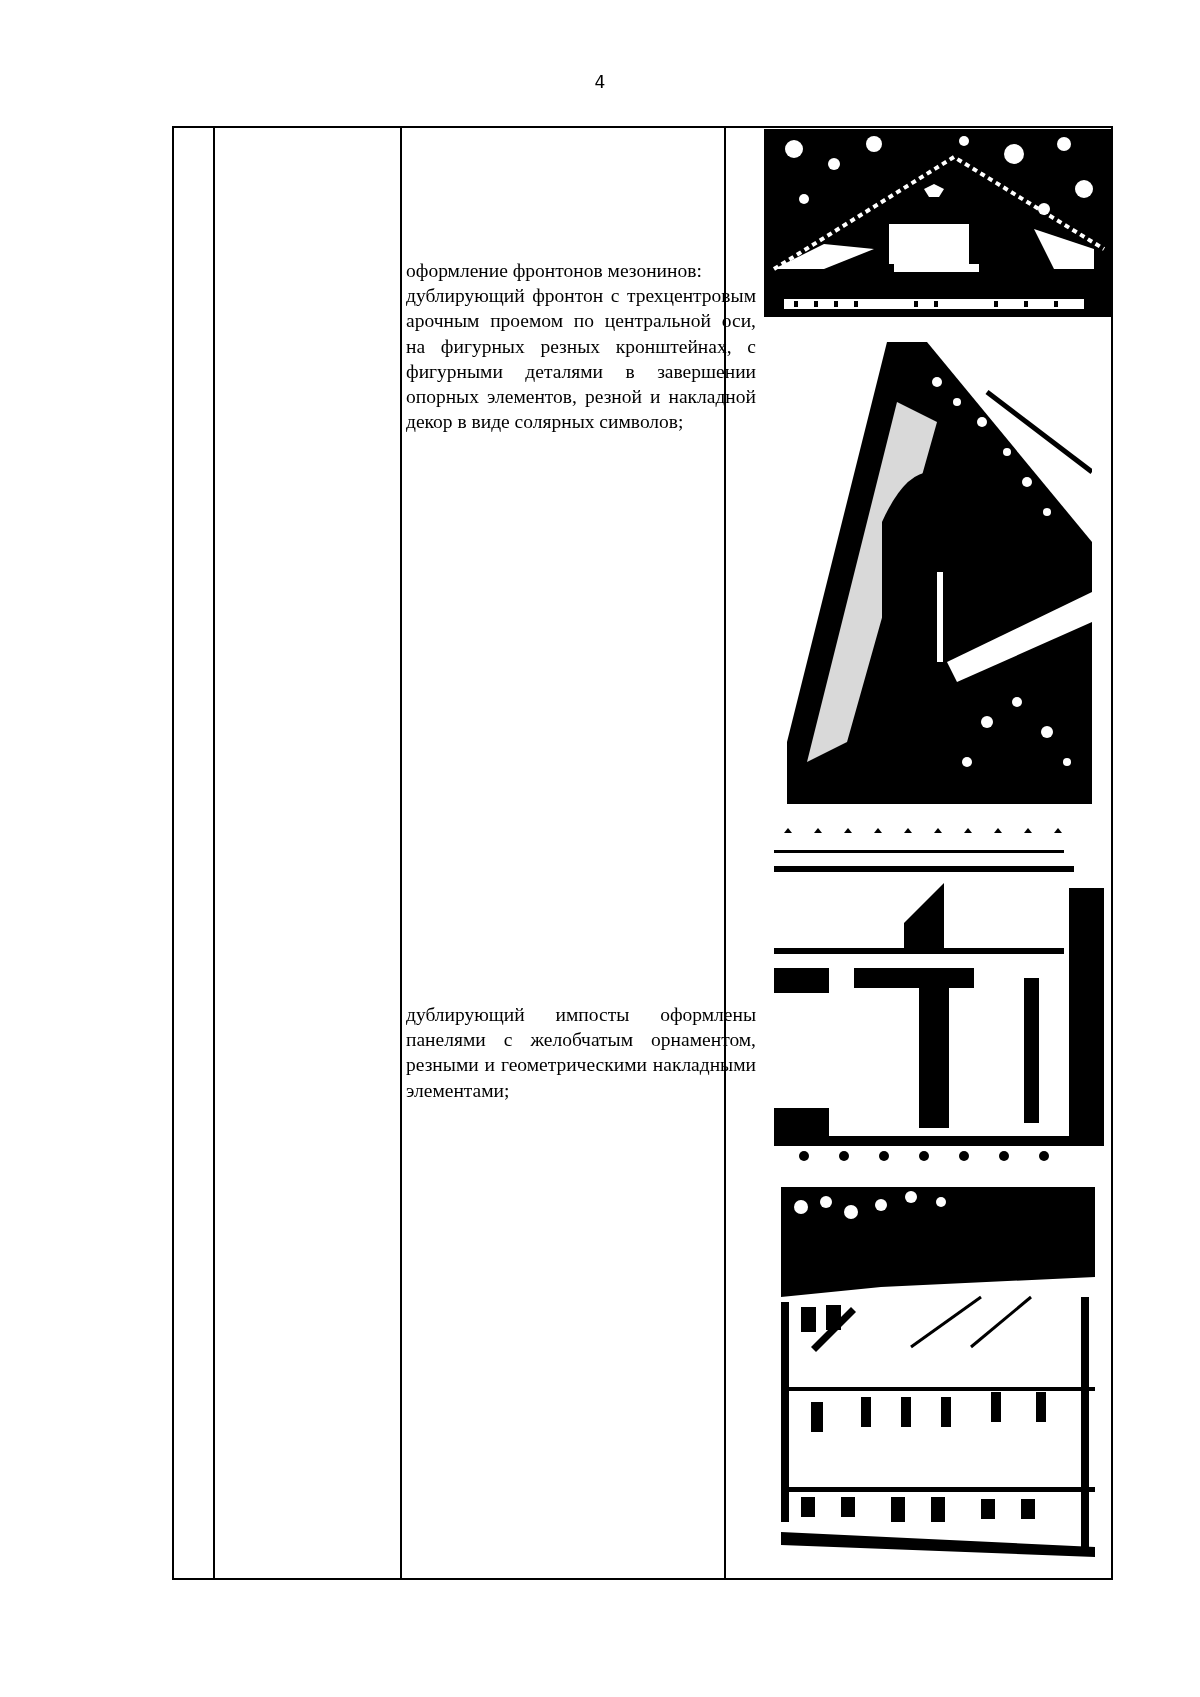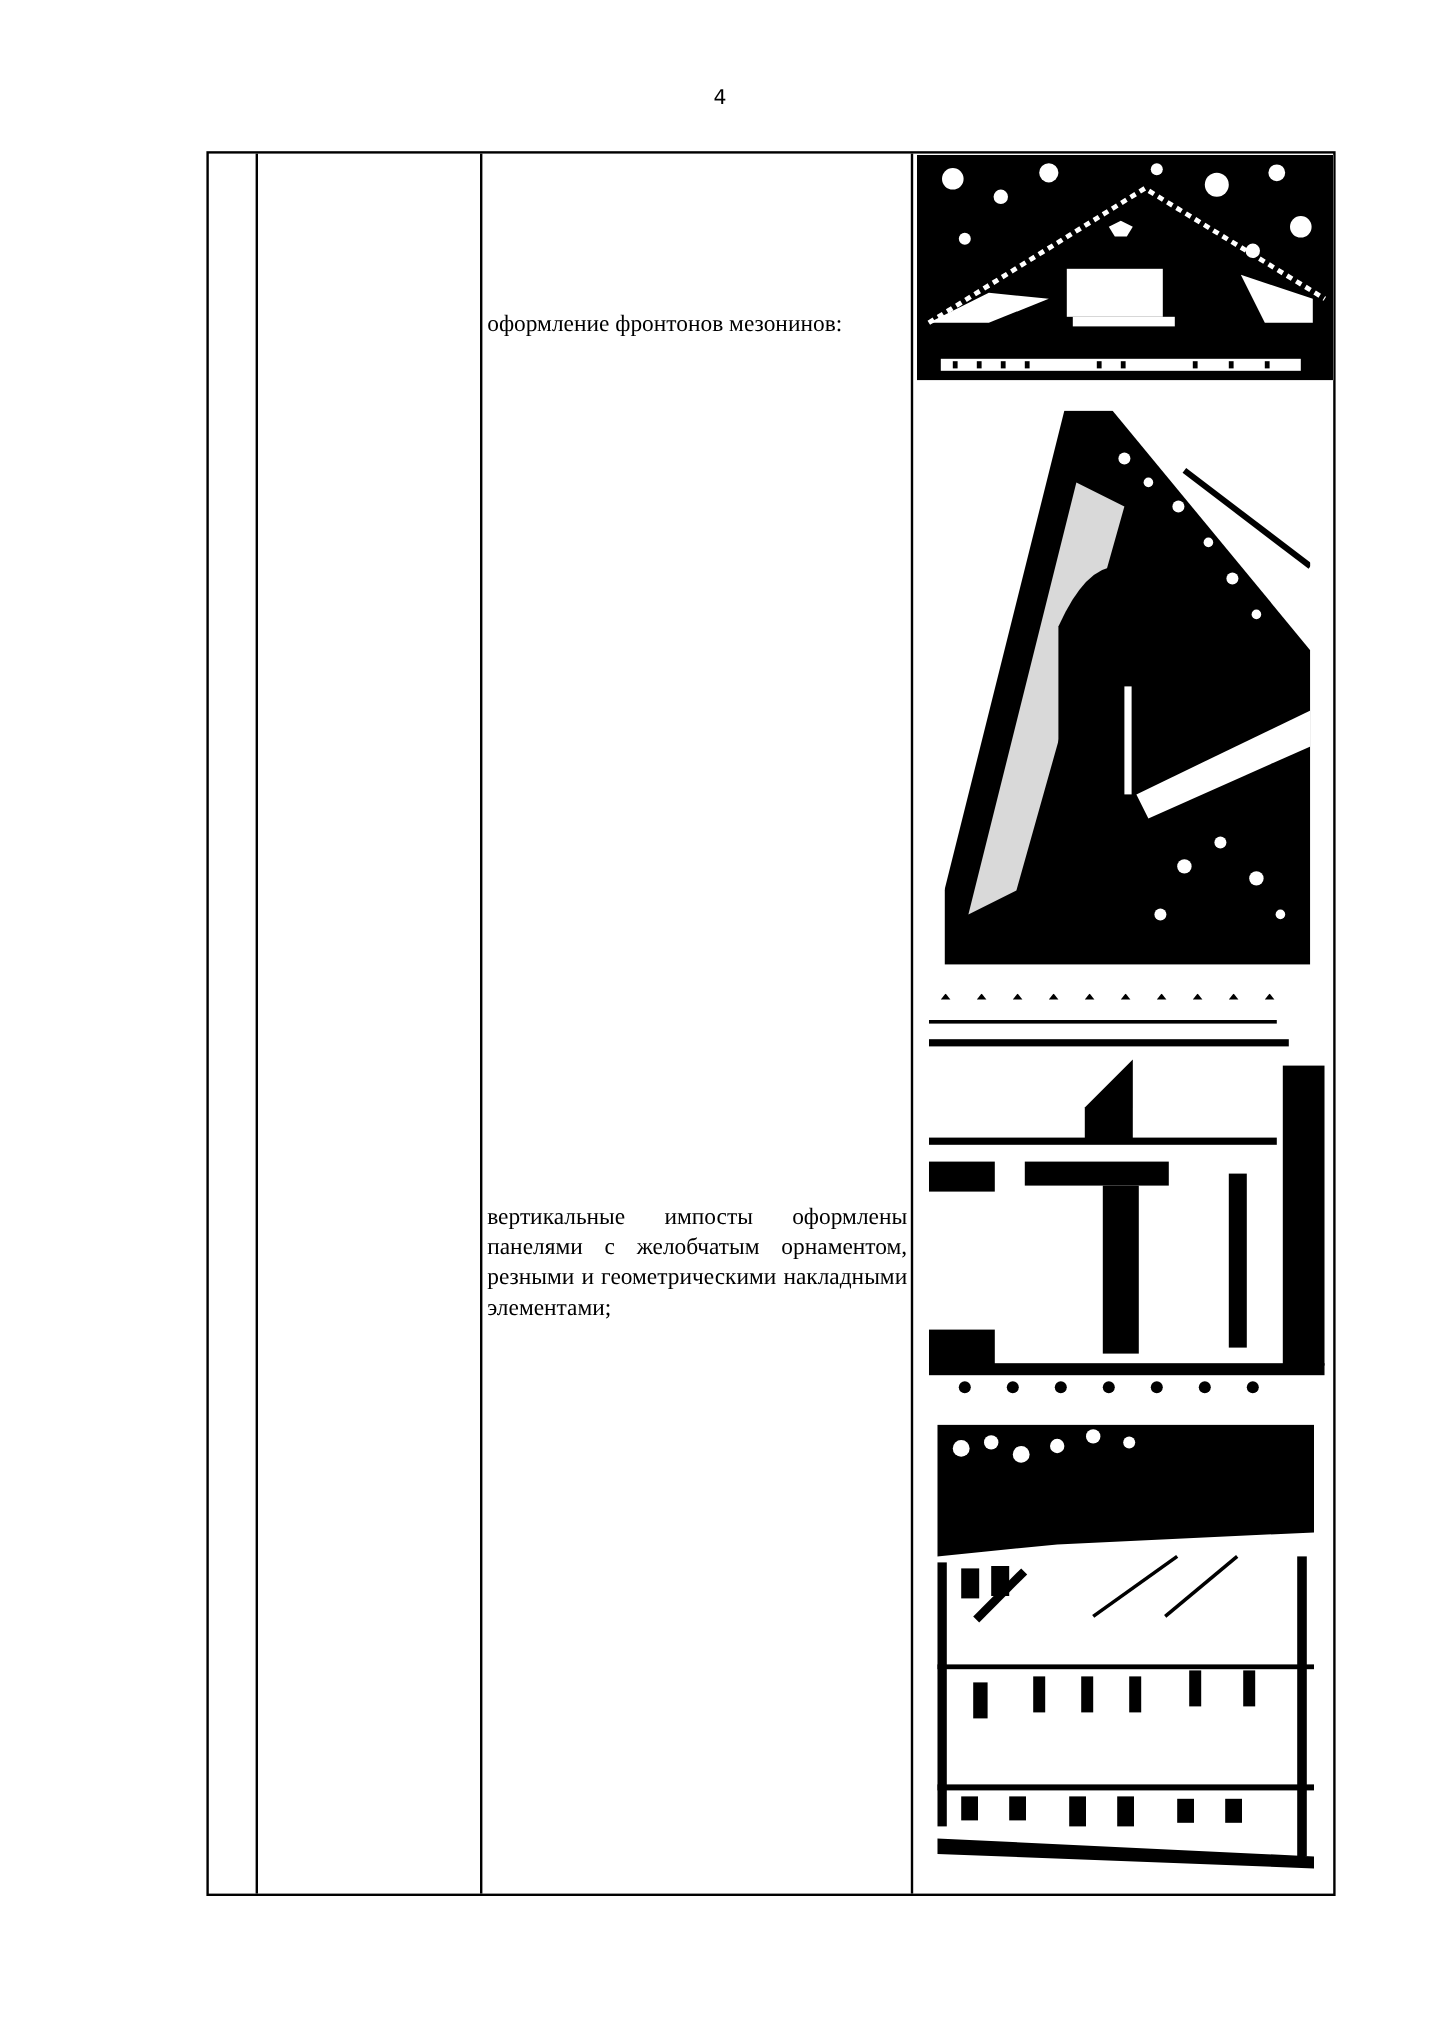--- a/index.html
+++ b/index.html
@@ -5,21 +5,21 @@
     html, body { margin: 0; padding: 0; background: #ffffff; }
     body { width: 1200px; height: 1697px; position: relative; overflow: hidden;
            font-family: "Liberation Serif", serif; color: #000; }
     .page-number { position: absolute; left: 0; width: 1200px; top: 72px; text-align: center;
                    font-family: "DejaVu Sans", sans-serif; font-size: 17px; }
     .table { position: absolute; left: 172px; top: 126px; width: 941px; height: 1454px;
              border: 2px solid #000; border-left-width: 2px; box-sizing: border-box; }
     .col { position: absolute; top: 0; bottom: 0; box-sizing: border-box; }
     .col-1 { left: 0; width: 41px; border-right: 2px solid #000; }
     .col-2 { left: 41px; width: 187px; border-right: 2px solid #000; }
-    .col-3 { left: 228px; width: 359px; border-right: 2px solid #000; }
+    .col-3 { left: 228px; width: 324px; border-right: 2px solid #000; }
     .col-4 { left: 587px; right: 0; }
     .desc { position: absolute; left: 4px; width: 350px; font-size: 19.5px; line-height: 25.2px;
             text-align: justify; text-align-last: left; }
     .desc p { margin: 0; }
     .desc-1 { top: 130px; }
     .desc-2 { top: 874px; }
     .photo { position: absolute; overflow: hidden; background: #fff; }
     .photo svg { display: block; width: 100%; height: 100%; }
     .photo-1 { left: 3px; top: 1px; width: 347px; height: 188px; }
     .photo-2 { left: 26px; top: 214px; width: 305px; height: 462px; }
@@ -31,23 +31,24 @@
 
 <div class="page-number">4</div>
 
 <div class="table">
   <div class="col col-1"></div>
   <div class="col col-2"></div>
 
   <div class="col col-3">
     <div class="desc desc-1">
       <p>оформление фронтонов мезонинов:</p>
+      <p>дублирующий фронтон с трехцентровым арочным проемом по центральной оси, на фигурных резных кронштейнах, с фигурными деталями в завершении опорных элементов, резной и накладной декор в виде солярных символов;</p>
     </div>
     <div class="desc desc-2">
-      <p>вертикальные импосты оформлены панелями с желобчатым орнаментом, резными и геометрическими накладными элементами;</p>
+      <p>дублирующий импосты оформлены панелями с желобчатым орнаментом, резными и геометрическими накладными элементами;</p>
     </div>
   </div>
 
   <div class="col col-4">
 
     <div class="photo photo-1">
       <svg viewBox="0 0 347 188" preserveAspectRatio="none">
         <rect width="347" height="188" fill="#000"></rect>
         <g fill="#fff">
           <circle cx="30" cy="20" r="9"></circle>

